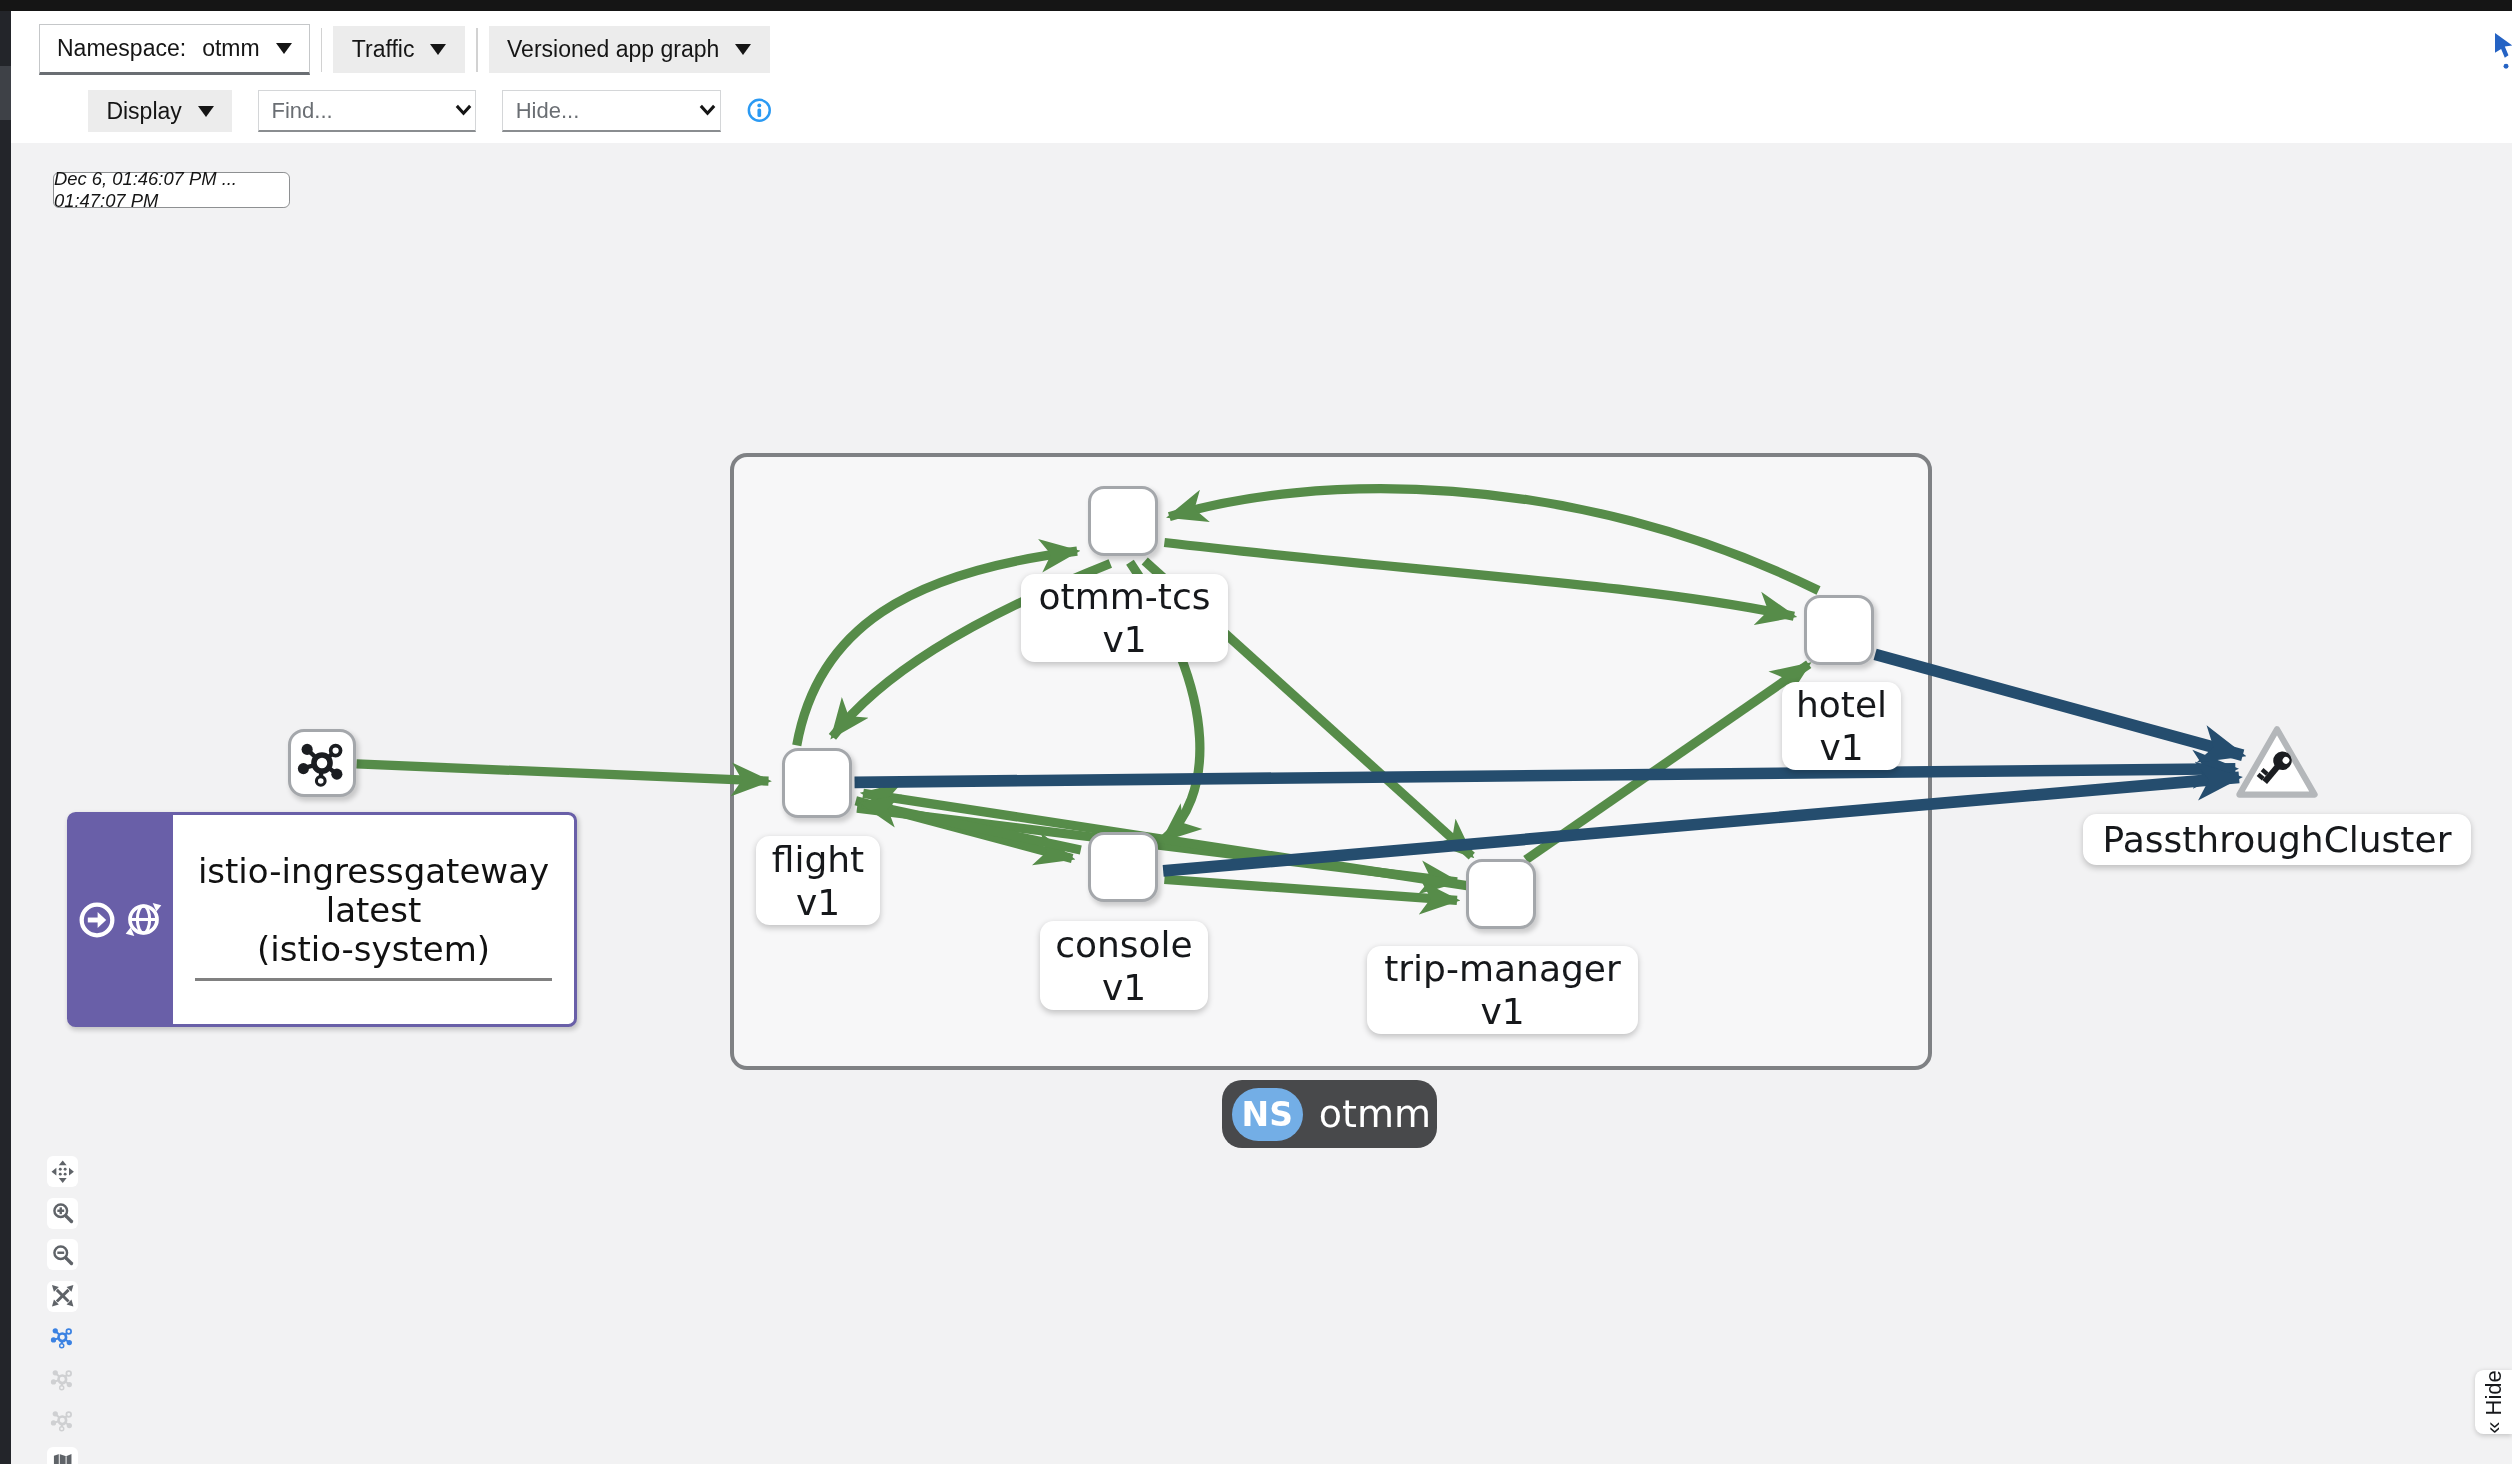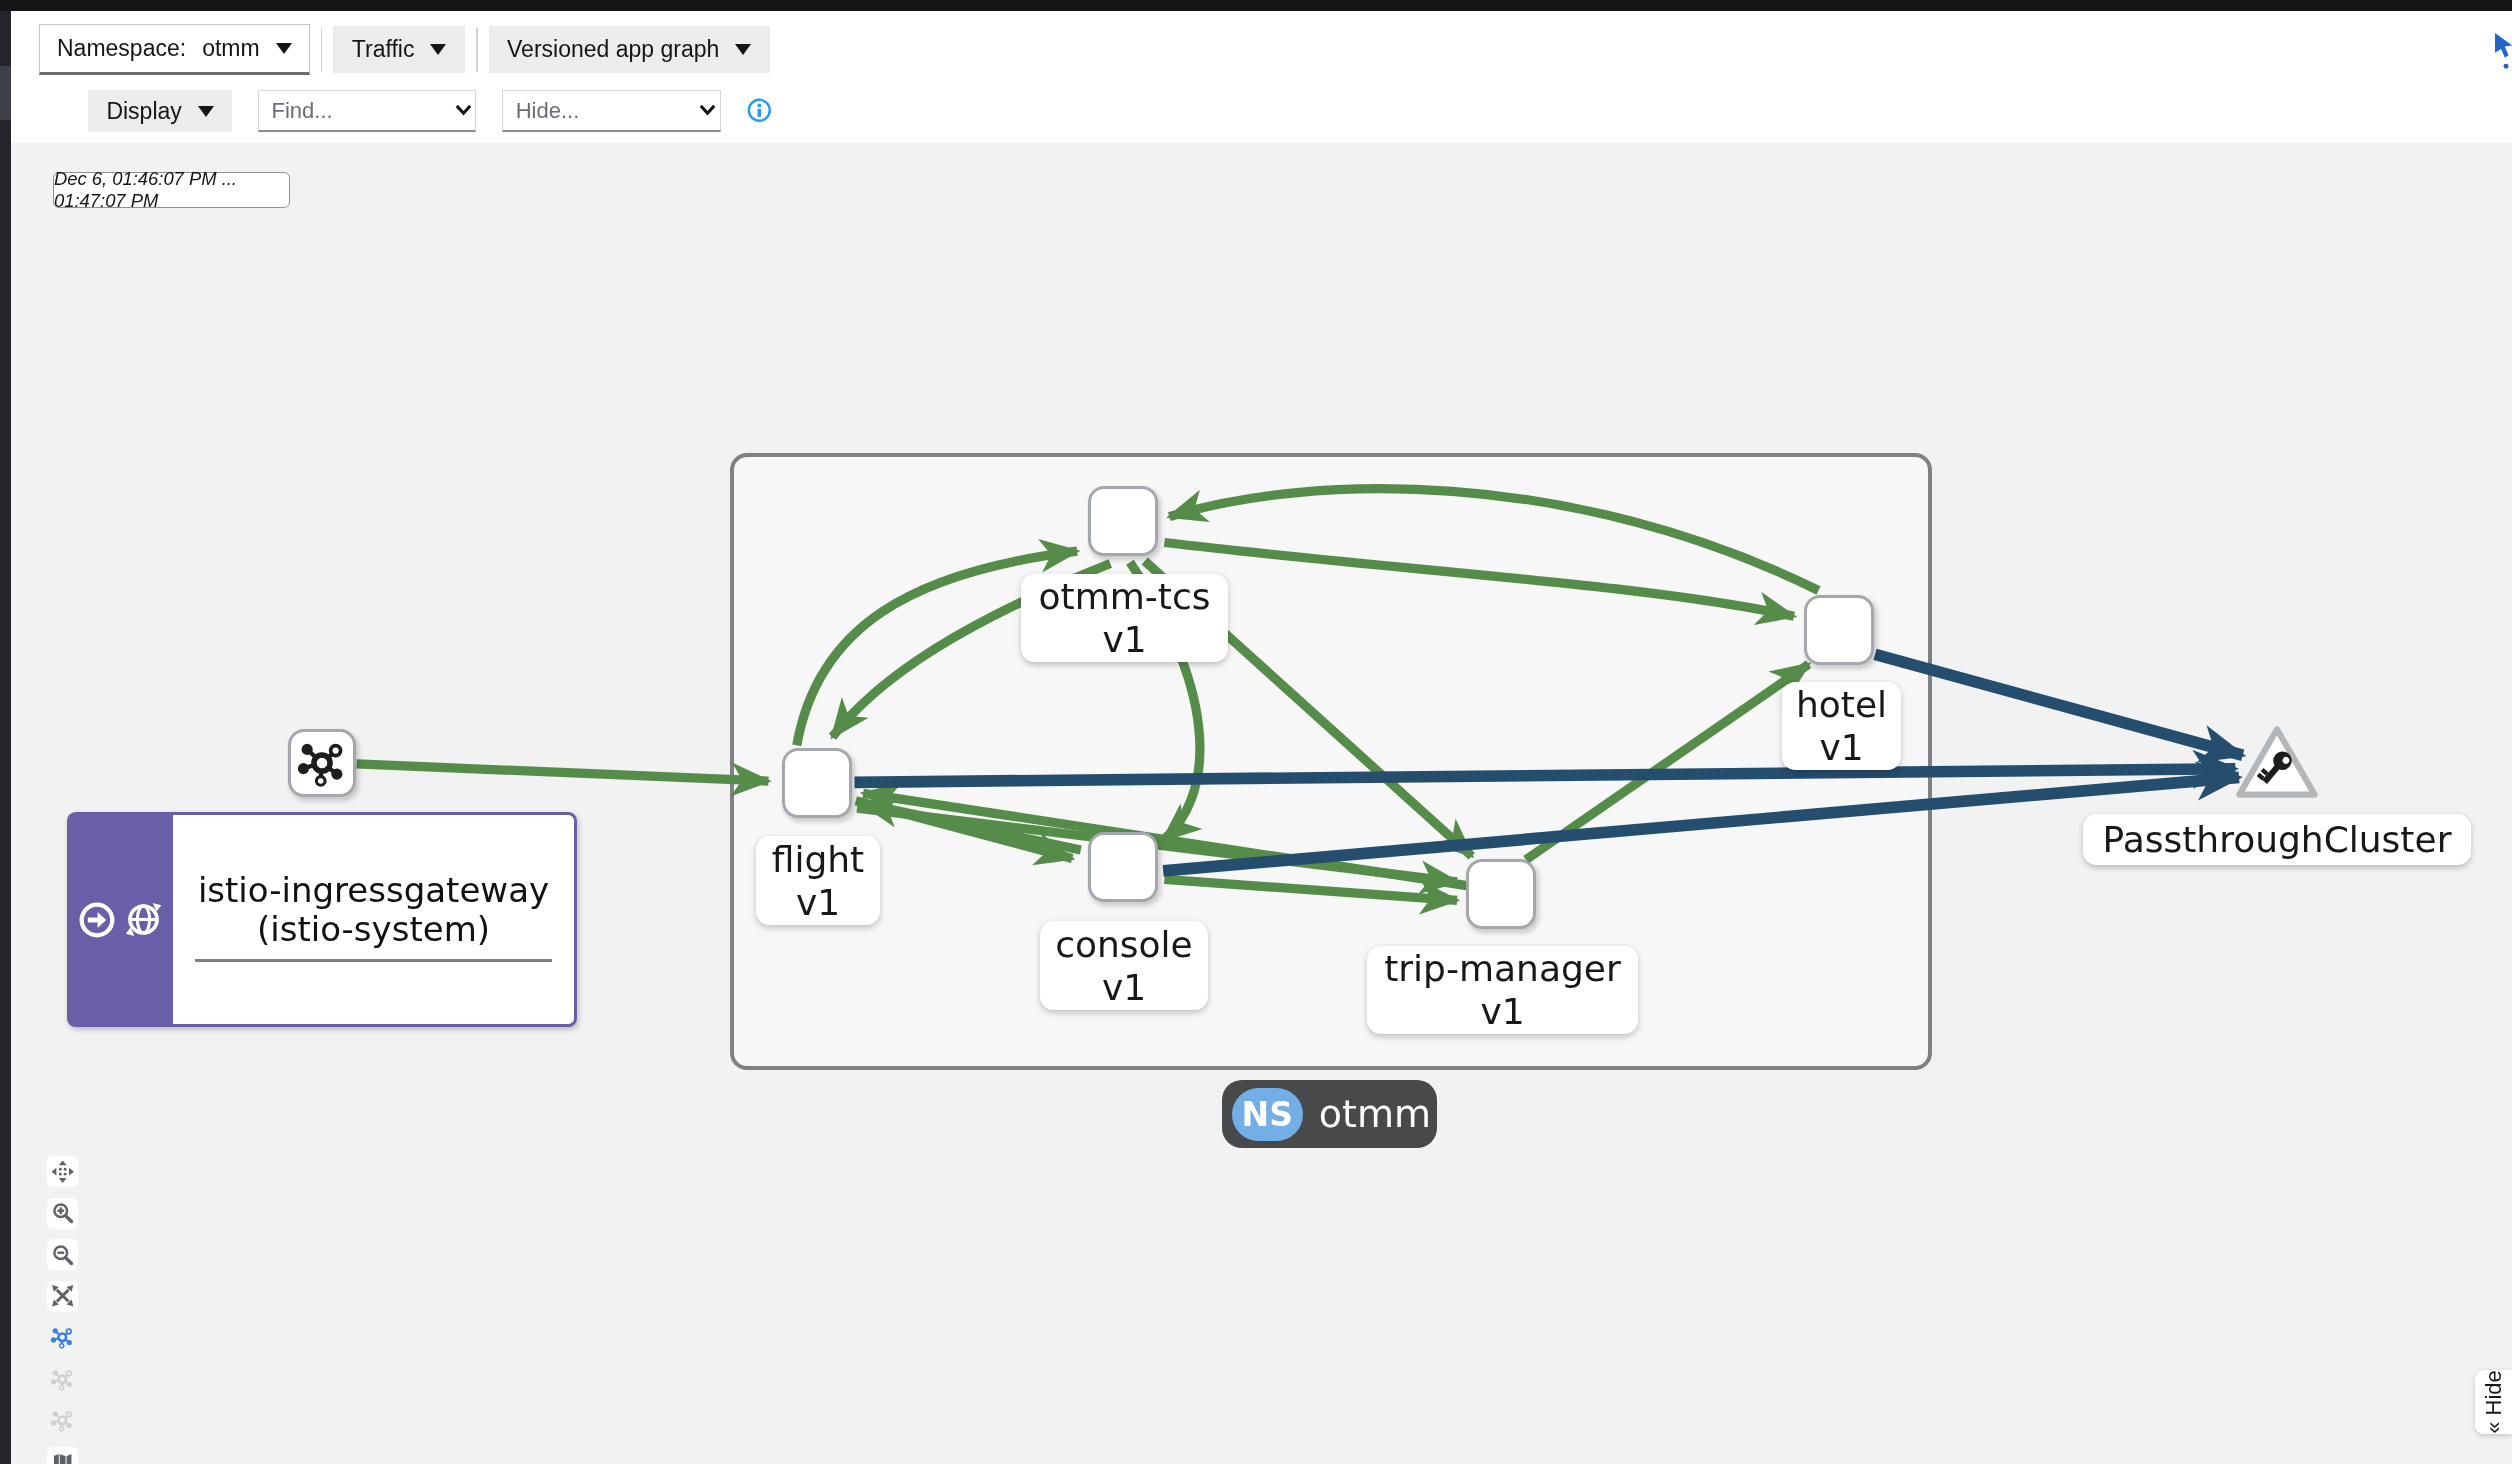--- a/index.html
+++ b/index.html
@@ -203,20 +203,21 @@
       <svg width="43" height="43" viewBox="0 0 70 70">
         <circle cx="35" cy="35" r="22" fill="none" stroke="#fff" stroke-width="6"></circle>
         <ellipse cx="35" cy="35" rx="10" ry="22" fill="none" stroke="#fff" stroke-width="5"></ellipse>
         <line x1="13" y1="35" x2="57" y2="35" stroke="#fff" stroke-width="5"></line>
         <path d="M50 8 L64 12 L56 22 Z" fill="#fff"></path>
         <path d="M20 62 L6 58 L14 48 Z" fill="#fff"></path>
       </svg>
     </div>
     <div class="body">
       <div class="ttl">istio-ingressgateway</div>
+      <div class="ttl">latest</div>
       <div class="ttl">(istio-system)</div>
       <div class="divider"></div>
     </div>
   </div>
 
   <div id="ns-badge">
     <div class="pill">NS</div>
     <div class="nm">otmm</div>
   </div>
 

